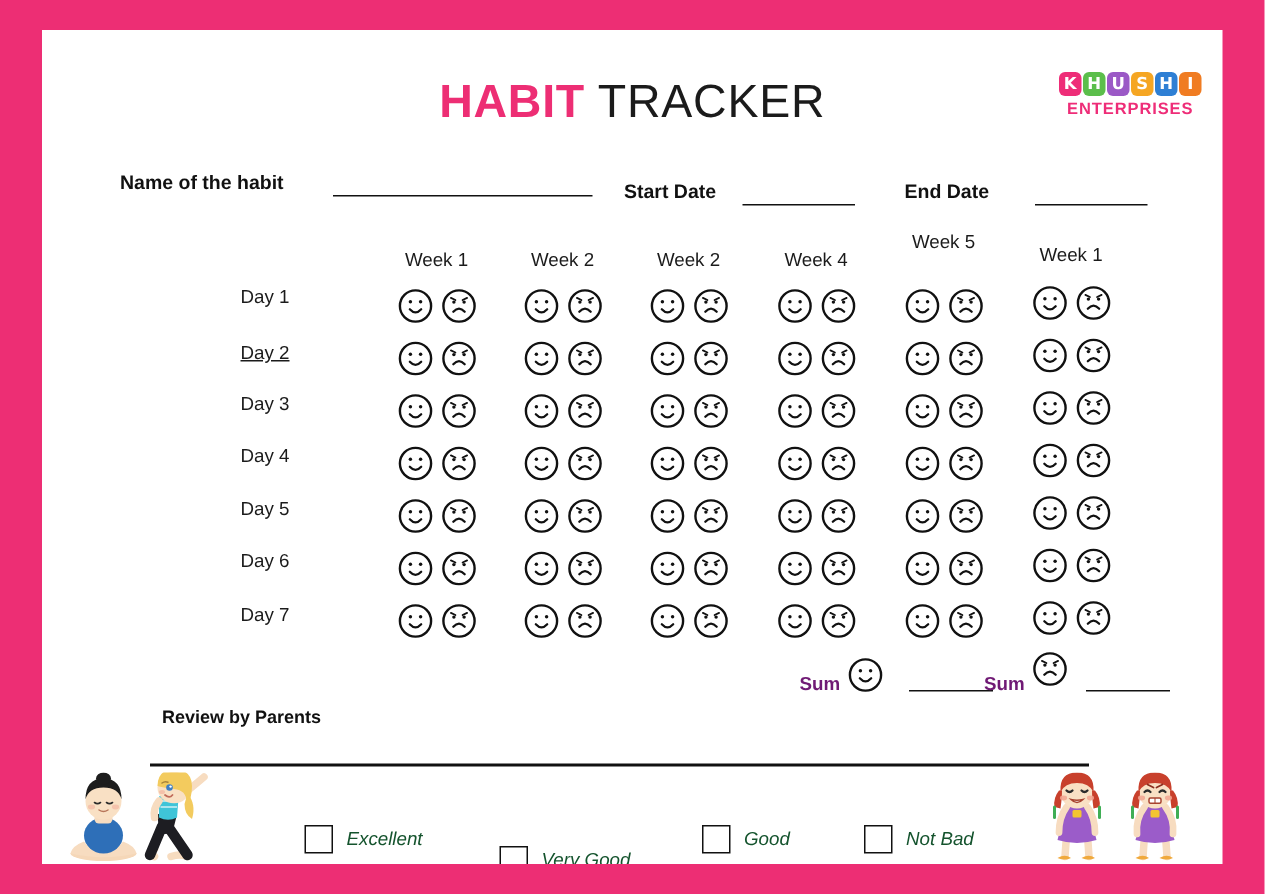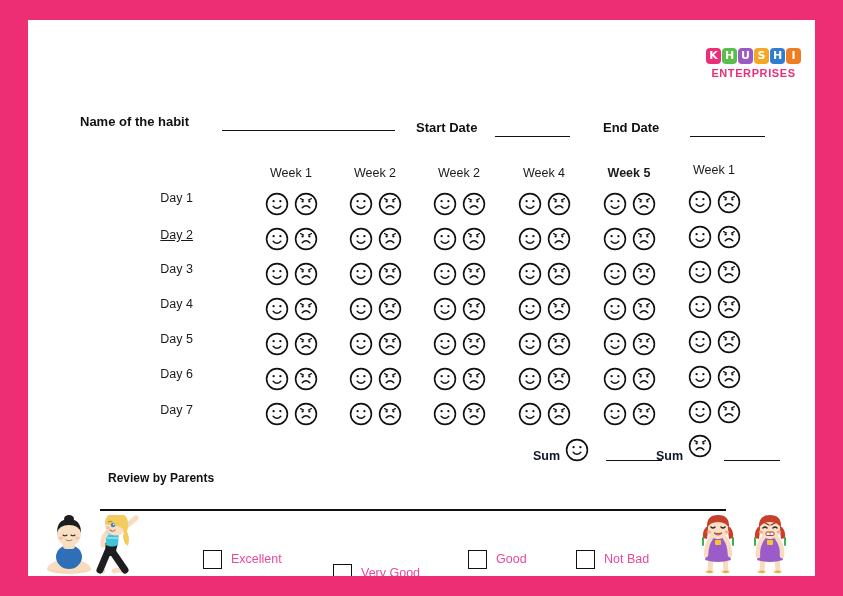--- a/index.html
+++ b/index.html
@@ -109,21 +109,21 @@
     justify-content: center;
     gap: 5px;
   }
   .face { width: 24px; height: 24px; display: block; }
 
   
   .sum-label {
     position: absolute;
     font-size: 12.5px;
     font-weight: 700;
-    color: #0f172a;
+    color: #701a75;
     white-space: nowrap;
   }
   .sum-face { position: absolute; width: 26px; height: 26px; }
   .sum-rule {
     position: absolute;
     border-bottom: 1.6px solid #111;
     height: 0;
   }
 
   
@@ -143,31 +143,34 @@
     height: 0;
   }
 
   
   .rating { position: absolute; top: 528px; height: 22px; display: flex; align-items: center; gap: 9px; }
   .rating-box {
     width: 19px; height: 19px;
     border: 1.8px solid #111;
     background: #fff;
   }
-  .rating-text { font-size: 12.5px; color: #ec4899; white-space: nowrap; }
+  .rating-text { font-size: 12.5px; color: #14532d; white-space: nowrap; font-style: italic; }
 
   
   #kids-left { position: absolute; left: 8px; top: 495px; width: 125px; height: 62px; }
   #kids-right { position: absolute; left: 668px; top: 495px; width: 112px; height: 62px; }
 </style>
 </head>
 <body>
 
 <div id="sheet">
 
+  <div id="title">
+    <span class="t-pink">HABIT</span><span class="t-dark"> TRACKER</span>
+  </div>
 
   <div id="logo">
     <div id="logo-tiles">
         <div class="tile" style="background: rgb(238, 45, 120);">K</div>
         <div class="tile" style="background: rgb(91, 190, 75);">H</div>
         <div class="tile" style="background: rgb(155, 89, 198);">U</div>
         <div class="tile" style="background: rgb(245, 166, 35);">S</div>
         <div class="tile" style="background: rgb(46, 127, 212);">H</div>
         <div class="tile" style="background: rgb(240, 124, 34);">I</div>
       </div>
@@ -181,21 +184,21 @@
   <div class="fld-rule" style="left:467px; top:116px; width:75px;"></div>
 
   <div class="fld-label" style="left:575px; top:100px;">End Date</div>
   <div class="fld-rule" style="left:662px; top:116px; width:75px;"></div>
 
   <div id="grid">
       <div class="week-head" style="left: 228px; top: 146px;">Week 1</div>
       <div class="week-head" style="left: 312px; top: 146px;">Week 2</div>
       <div class="week-head" style="left: 396px; top: 146px;">Week 2</div>
       <div class="week-head" style="left: 481px; top: 146px;">Week 4</div>
-      <div class="week-head" style="left: 566px; top: 146px; font-weight: bold;">Week 5</div>
+      <div class="week-head" style="left: 566px; top: 134px;">Week 5</div>
       <div class="week-head" style="left: 651px; top: 143px;">Week 1</div>
       <div class="day-label" style="left: 105px; top: 171px;">Day 1</div>
       <div class="face-pair" style="left: 232px; top: 172px;">
         <span style="cursor: pointer;">
           <svg class="face" viewBox="0 0 24 24" width="24" height="24">
             <circle cx="12" cy="12" r="10.4" fill="#fff" stroke="#111" stroke-width="1.6"></circle>
             <circle cx="8.6" cy="9.2" r="1.15" fill="#111"></circle>
             <circle cx="15.4" cy="9.2" r="1.15" fill="#111"></circle>
             <path d="M8.2 14.2 q3.8 4.2 7.6 0" stroke="#111" stroke-width="1.5" fill="none" stroke-linecap="round"></path>
           </svg>

